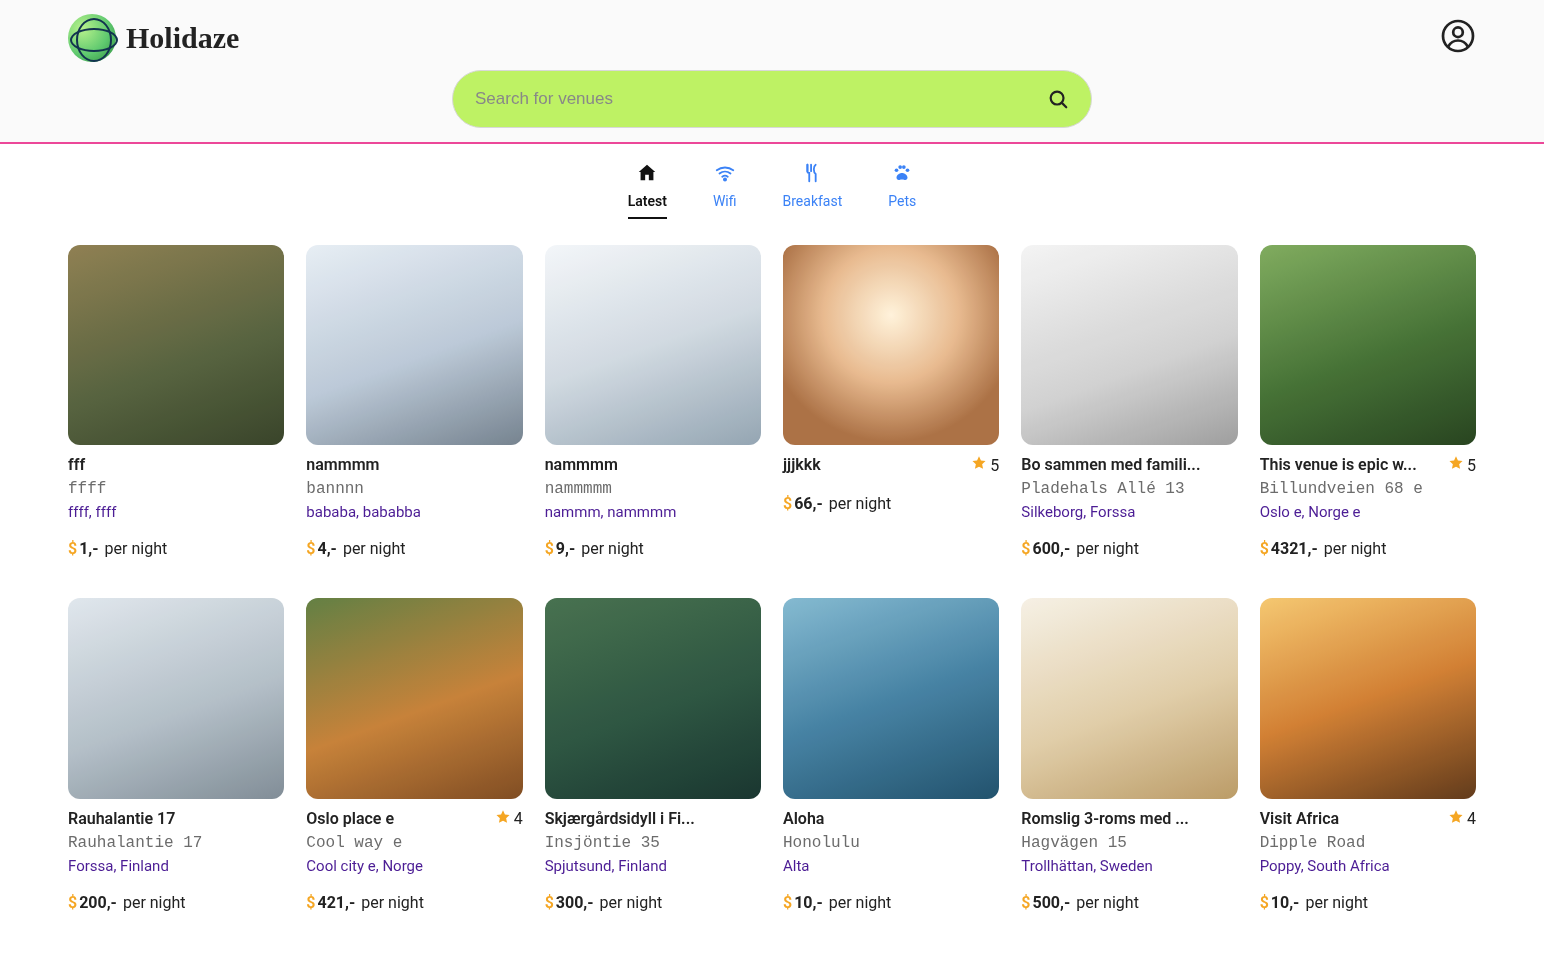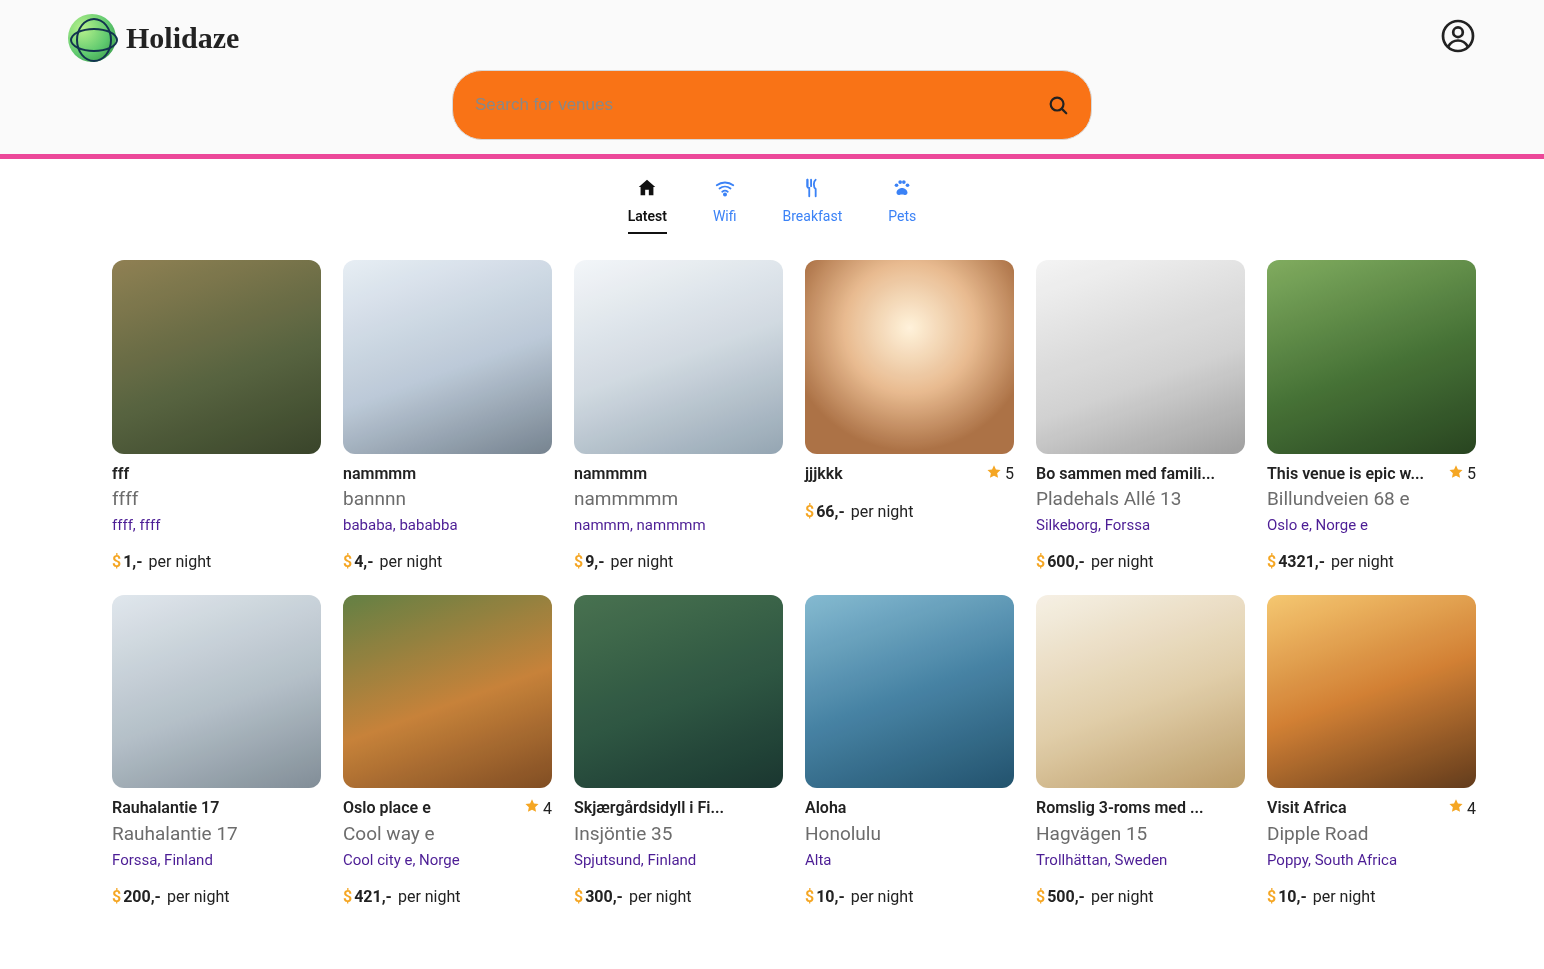--- a/index.html
+++ b/index.html
@@ -7,21 +7,21 @@
   font-family: -apple-system, BlinkMacSystemFont, "Segoe UI", Roboto, Arial, sans-serif;
   background: #fff;
   color: #222;
   width: 1544px;
 }
 header {
   display: flex;
   align-items: center;
   justify-content: space-between;
   padding: 14px 68px;
-  border-bottom: 5px solid #ec4899;
+  border-bottom: 2px solid #ec4899;
   background: #fafafa;
   flex-wrap: wrap;
 }
 .logo-wrap {
   display: flex;
   align-items: center;
   gap: 10px;
 }
 .globe {
   width: 48px; height: 48px;
@@ -45,27 +45,27 @@
 }
 .user-icon svg { width: 36px; height: 36px; }
 .search-row {
   flex: 1 1 100%;
   display: flex;
   justify-content: center;
   margin-top: 8px;
 }
 .search-box {
   width: 640px;
-  height: 70px;
+  height: 58px;
   border: 1px solid #d8d8d8;
   border-radius: 30px;
   display: flex;
   align-items: center;
   padding: 0 22px;
-  background: #f97316;
+  background: #bef264;
 }
 .search-box input {
   flex: 1;
   border: none;
   outline: none;
   font-size: 17px;
   color: #444;
   background: transparent;
 }
 .search-box input::placeholder { color: #888; }
@@ -90,44 +90,43 @@
 .filter-item.active {
   color: #111;
   font-weight: 600;
   border-bottom: 2px solid #111;
 }
 .filter-item svg { width: 22px; height: 22px; }
 
 .grid {
   display: grid;
   grid-template-columns: repeat(6, 1fr);
-  gap: 24px 22px;
+  gap: 40px 22px;
   padding: 12px 68px 40px;
-  margin-left: 44px;
 }
 .card { cursor: pointer; }
 .thumb {
   width: 100%;
   aspect-ratio: 1.08/1;
   border-radius: 12px;
   background: linear-gradient(135deg,#bcd 0%,#9ab 50%,#789 100%);
   margin-bottom: 10px;
   position: relative;
   overflow: hidden;
 }
 .thumb::after {
   content:"";
   position:absolute; inset:0;
   background: rgba(255,255,255,0.05);
 }
 .title-row { display:flex; justify-content:space-between; align-items:flex-start; gap:6px; }
 .title { font-size: 16px; font-weight: 600; line-height: 1.3; margin-bottom: 2px; }
 .rating { display:flex; align-items:center; gap:3px; font-size:16px; color:#222; }
 .rating svg { width:16px; height:16px; fill:#f5a623; }
-.street { font-size: 19px; color: #6c6c6c; line-height:1.4; }
+.street { font-size: 16px; color: #6c6c6c; line-height:1.4;font-family:Liberation Mono, monospace; }
 .city { font-size: 15px; color: #4c1d95; margin-top: 2px; line-height:1.4; }
 .price-row { margin-top: 16px; font-size: 16px; display: flex; align-items: baseline; gap: 2px; }
 .dollar { color: #f5a623; font-weight: 600; }
 .price { font-weight: 700; }
 .per { font-weight: 400; margin-left: 4px; }
 
 
 .t0{background:linear-gradient(160deg,#8a7a4a,#4d5a35 60%,#2f3b1f);}
 .t1{background:linear-gradient(160deg,#e6edf4,#b9c7d6 55%,#6f7d8a);}
 .t2{background:linear-gradient(160deg,#f3f6f9,#cfd8e0 50%,#8fa1af);}

